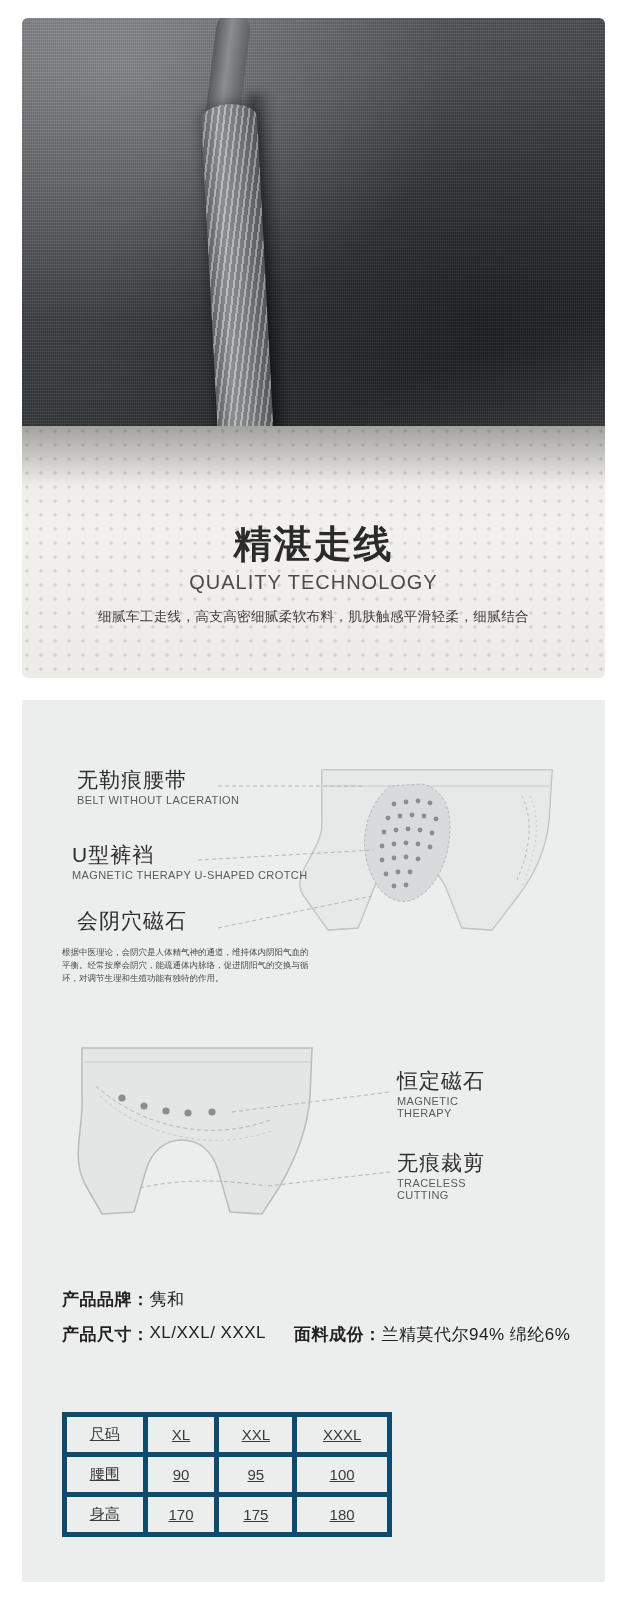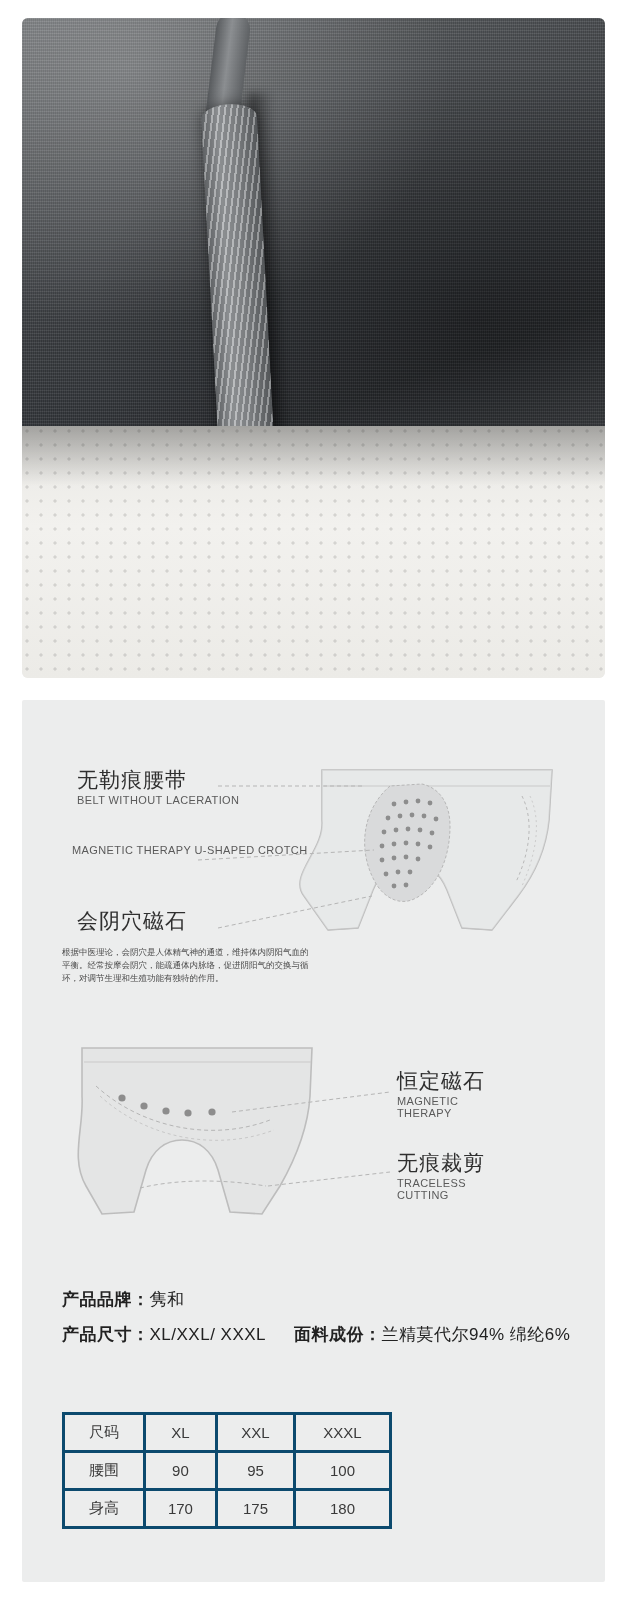--- a/index.html
+++ b/index.html
@@ -181,21 +181,21 @@
     width: 510px;
   }
   .spec-row {
     display: flex;
     margin-bottom: 12px;
     font-size: 17px;
     color: #222;
   }
   .spec-cell {
     display: flex;
-    align-items: center;
+    align-items: flex-start;
   }
   .spec-cell.first { width: 232px; }
   .spec-key { font-weight: bold; letter-spacing: 0.5px; }
   .spec-val { letter-spacing: 0.5px; }
 
   .size-title {
     position: absolute;
     left: 40px;
     top: 672px;
     font-size: 19px;
@@ -206,43 +206,49 @@
 
   .size-table {
     position: absolute;
     left: 40px;
     top: 712px;
     border-collapse: collapse;
     width: 330px;
     background: transparent;
   }
   .size-table td {
-    border: 3px solid #0c4a6e;
+    border: 5px solid #0c4a6e;
     height: 27px;
     text-align: center;
     font-size: 15px;
     color: #3a3a3a;
     padding: 4px 6px;
+    text-decoration: underline;
   }
   .size-table td.head-col { color: #3a3a3a; }
 </style>
 </head>
 <body>
 
 <div class="page">
 
   <div class="photo-panel">
     <div class="fabric-dark"></div>
     <div class="seam">
       <div class="seam-shadow"></div>
       <div class="seam-top"></div>
       <div class="seam-body"></div>
     </div>
     <div class="fabric-light"></div>
 
+    <div class="photo-caption">
+      <div class="cap-cn">精湛走线</div>
+      <div class="cap-en">QUALITY TECHNOLOGY</div>
+      <div class="cap-desc">细腻车工走线，高支高密细腻柔软布料，肌肤触感平滑轻柔，细腻结合</div>
+    </div>
   </div>
 
   <div class="info-panel">
 
     <div class="diagram-a">
       <svg width="583" height="300" viewBox="0 0 583 300">
 
         <path d="M300,70 L530,70 L527,120 C524,150 512,175 496,196 L470,230 L440,228 L425,190
                  C418,172 404,162 388,162 C372,162 358,172 351,190 L336,228 L306,230 L282,196
                  C266,175 303,150 300,120 Z" fill="none" stroke="#bdbdbd" stroke-width="1.6"></path>
@@ -296,20 +302,21 @@
         <line x1="176" y1="160" x2="352" y2="150" stroke="#b5b5b5" stroke-width="1" stroke-dasharray="4 3"></line>
         <line x1="196" y1="228" x2="350" y2="196" stroke="#b5b5b5" stroke-width="1" stroke-dasharray="4 3"></line>
       </svg>
 
       <div class="lbl" style="left:55px; top:67px;">
         <div class="cn">无勒痕腰带</div>
         <div class="en">BELT WITHOUT LACERATION</div>
       </div>
 
       <div class="lbl" style="left:50px; top:142px;">
+        <div class="cn">U型裤裆</div>
         <div class="en">MAGNETIC THERAPY U-SHAPED CROTCH</div>
       </div>
 
       <div class="lbl" style="left:55px; top:208px;">
         <div class="cn">会阴穴磁石</div>
       </div>
 
       <div class="para">根据中医理论，会阴穴是人体精气神的通道，维持体内阴阳气血的平衡。经常按摩会阴穴，能疏通体内脉络，促进阴阳气的交换与循环，对调节生理和生殖功能有独特的作用。</div>
     </div>
 

